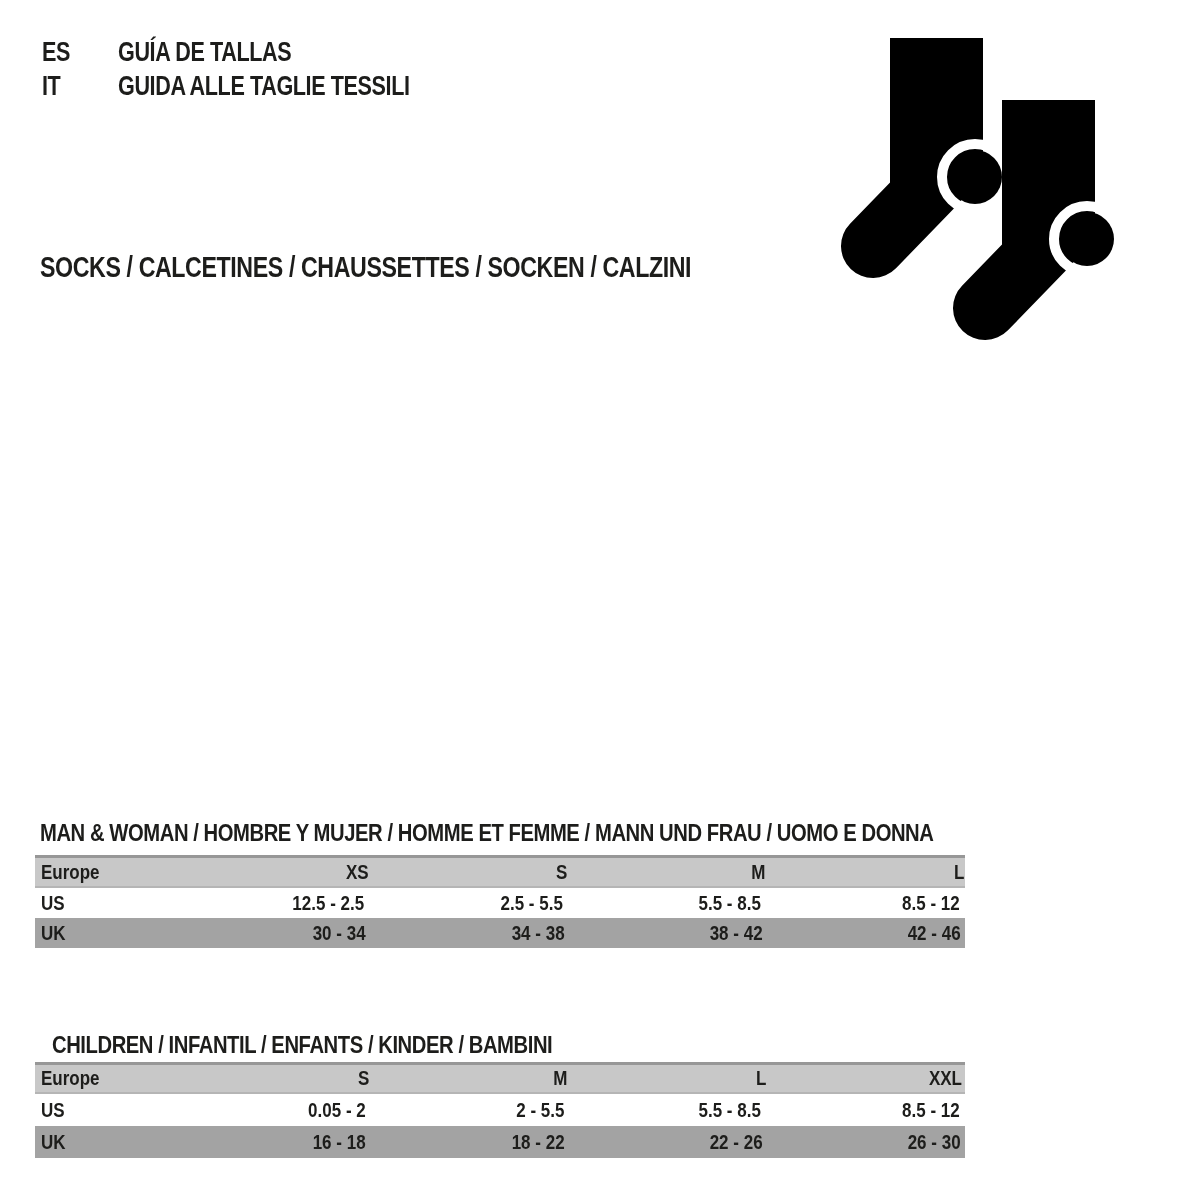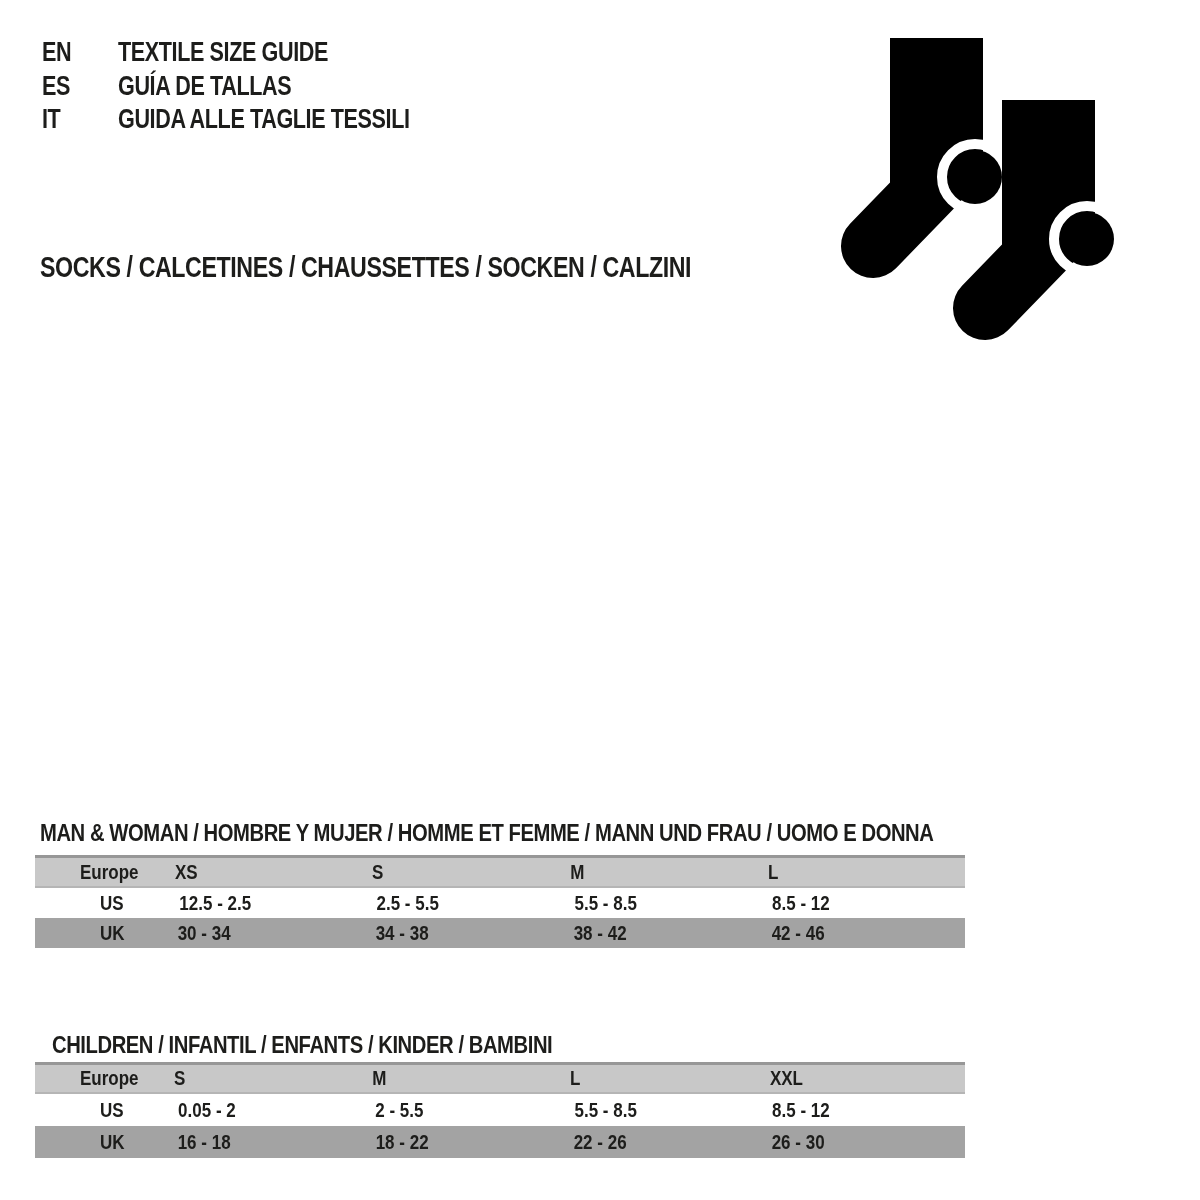--- a/index.html
+++ b/index.html
@@ -22,35 +22,31 @@
   .sock-icon{position:absolute;left:815px;top:30px;overflow:visible;}
 
   
   .tbl-title{position:absolute;left:40px;font-size:23px;letter-spacing:-0.5px;}
   .tbl-title .cond{transform:scaleX(0.88);}
   .tbl{position:absolute;left:35px;width:930px;font-size:20px;}
   .trow{display:flex;align-items:center;height:30px;}
   .thead{height:33px;background:#c8c8c8;border-top:3px solid #979797;border-bottom:2px solid #b5b5b5;box-sizing:border-box;}
   .t2 .trow{height:32px;}
   .row-alt{background:#a3a3a3;}
-  .c0{flex:0 0 14.8%;padding-left:21px;box-sizing:border-box;text-align:center;}
-  .cv{flex:0 0 21.3%;text-align:left;}
+  .c0{flex:0 0 14.8%;padding-left:6px;box-sizing:border-box;text-align:left;}
+  .cv{flex:0 0 21.3%;text-align:right;}
   .title1{top:820px;}
   .title2{top:1032px;margin-left:12px;}
   .tbl1{top:855px;}
   .tbl2{top:1062px;}
 </style>
 </head>
 <body>
 
 <div class="lang-block">
-  <div class="lang-row">
-    <span class="lang-code"><span class="cond">EN</span></span>
-    <span class="cond">TEXTILE SIZE GUIDE</span>
-  </div>
   <div class="lang-row">
     <span class="lang-code"><span class="cond">ES</span></span>
     <span class="cond">GUÍA DE TALLAS</span>
   </div>
   <div class="lang-row">
     <span class="lang-code"><span class="cond">IT</span></span>
     <span class="cond">GUIDA ALLE TAGLIE TESSILI</span>
   </div>
 </div>
 

